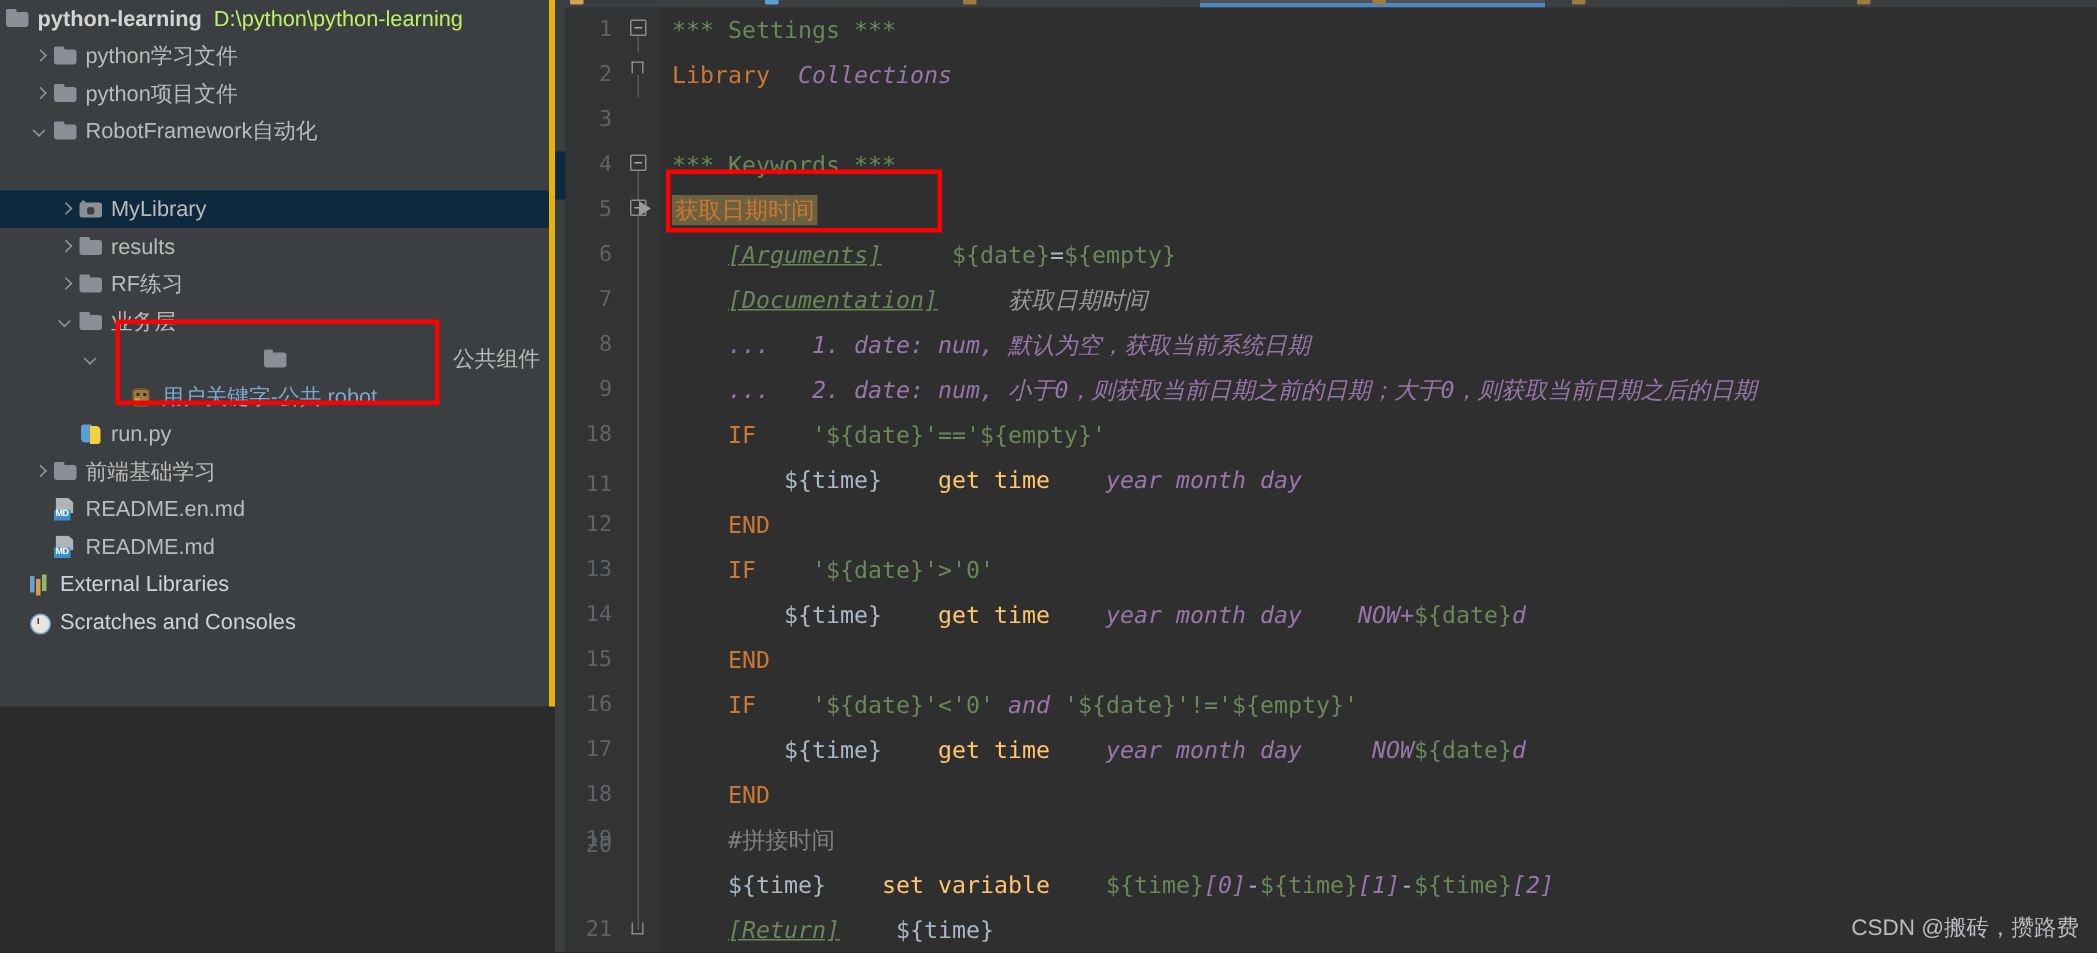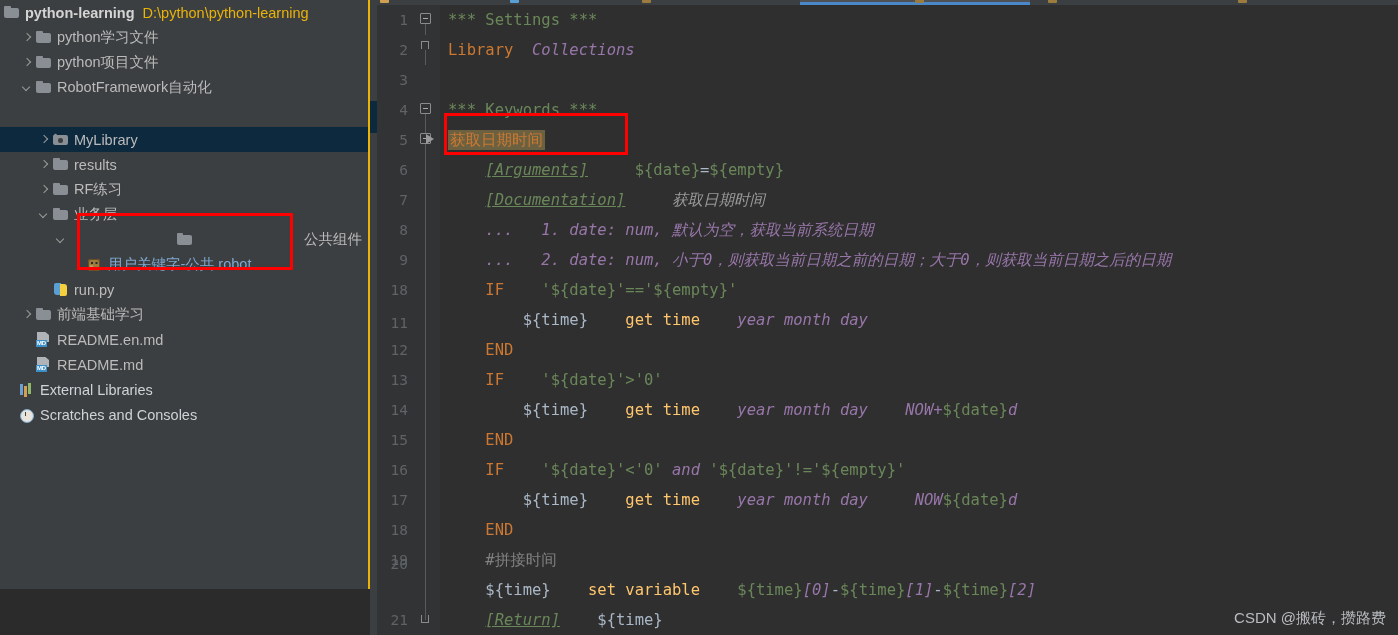--- a/index.html
+++ b/index.html
@@ -5,23 +5,23 @@
   * { margin:0; padding:0; box-sizing:border-box; }
   html,body {
     width:1398px; height:635px; overflow:hidden;
     background:#2b2b2b;
     font-family:"Liberation Sans", sans-serif;
   }
   #app { position:relative; width:1398px; height:635px; display:flex; }
 
   
   #sidebar {
-    width:370px; height:589px; background:#3c3f41;
+    width:370px; height:471px; background:#3c3f41;
     position:relative; overflow:hidden; flex:0 0 370px;
-    border-right:2px solid #eab308;
+    border-right:4px solid #eab308;
   }
   .tree-row {
     height:25px; display:flex; align-items:center;
     color:#bbbbbb; font-size:14.5px; white-space:nowrap;
     padding-right:6px; position:relative;
   }
   .tree-row.selected { background:#0d293e; }
   .arrow {
     width:14px; height:14px; flex:0 0 14px; position:relative;
     margin-right:1px;
@@ -99,21 +99,21 @@
     content:""; position:absolute; left:1.5px; top:2.5px; width:12px; height:12px;
     border-radius:50%; background:#e8e4dd; border:1.5px solid #7aa7cc;
   }
   .ico.scratch::after{
     content:""; position:absolute; left:7px; top:5.5px; width:1.4px; height:4px;
     background:#444; box-shadow:0 0 0 0 #444;
     transform-origin:bottom;
   }
   .lbl { color:#bbbbbb; }
   .lbl.root { font-weight:bold; color:#d4d4d4; }
-  .lbl.path { color:#eab308; margin-left:8px; font-weight:normal; }
+  .lbl.path { color:#bef264; margin-left:8px; font-weight:normal; }
   .lbl.robotfile { color:#7ea7cf; }
   .lbl.white { color:#cfd2d6; }
 
   
   .redbox {
     position:absolute; border:3px solid #ff0000; pointer-events:none;
     z-index:40;
   }
 
   

